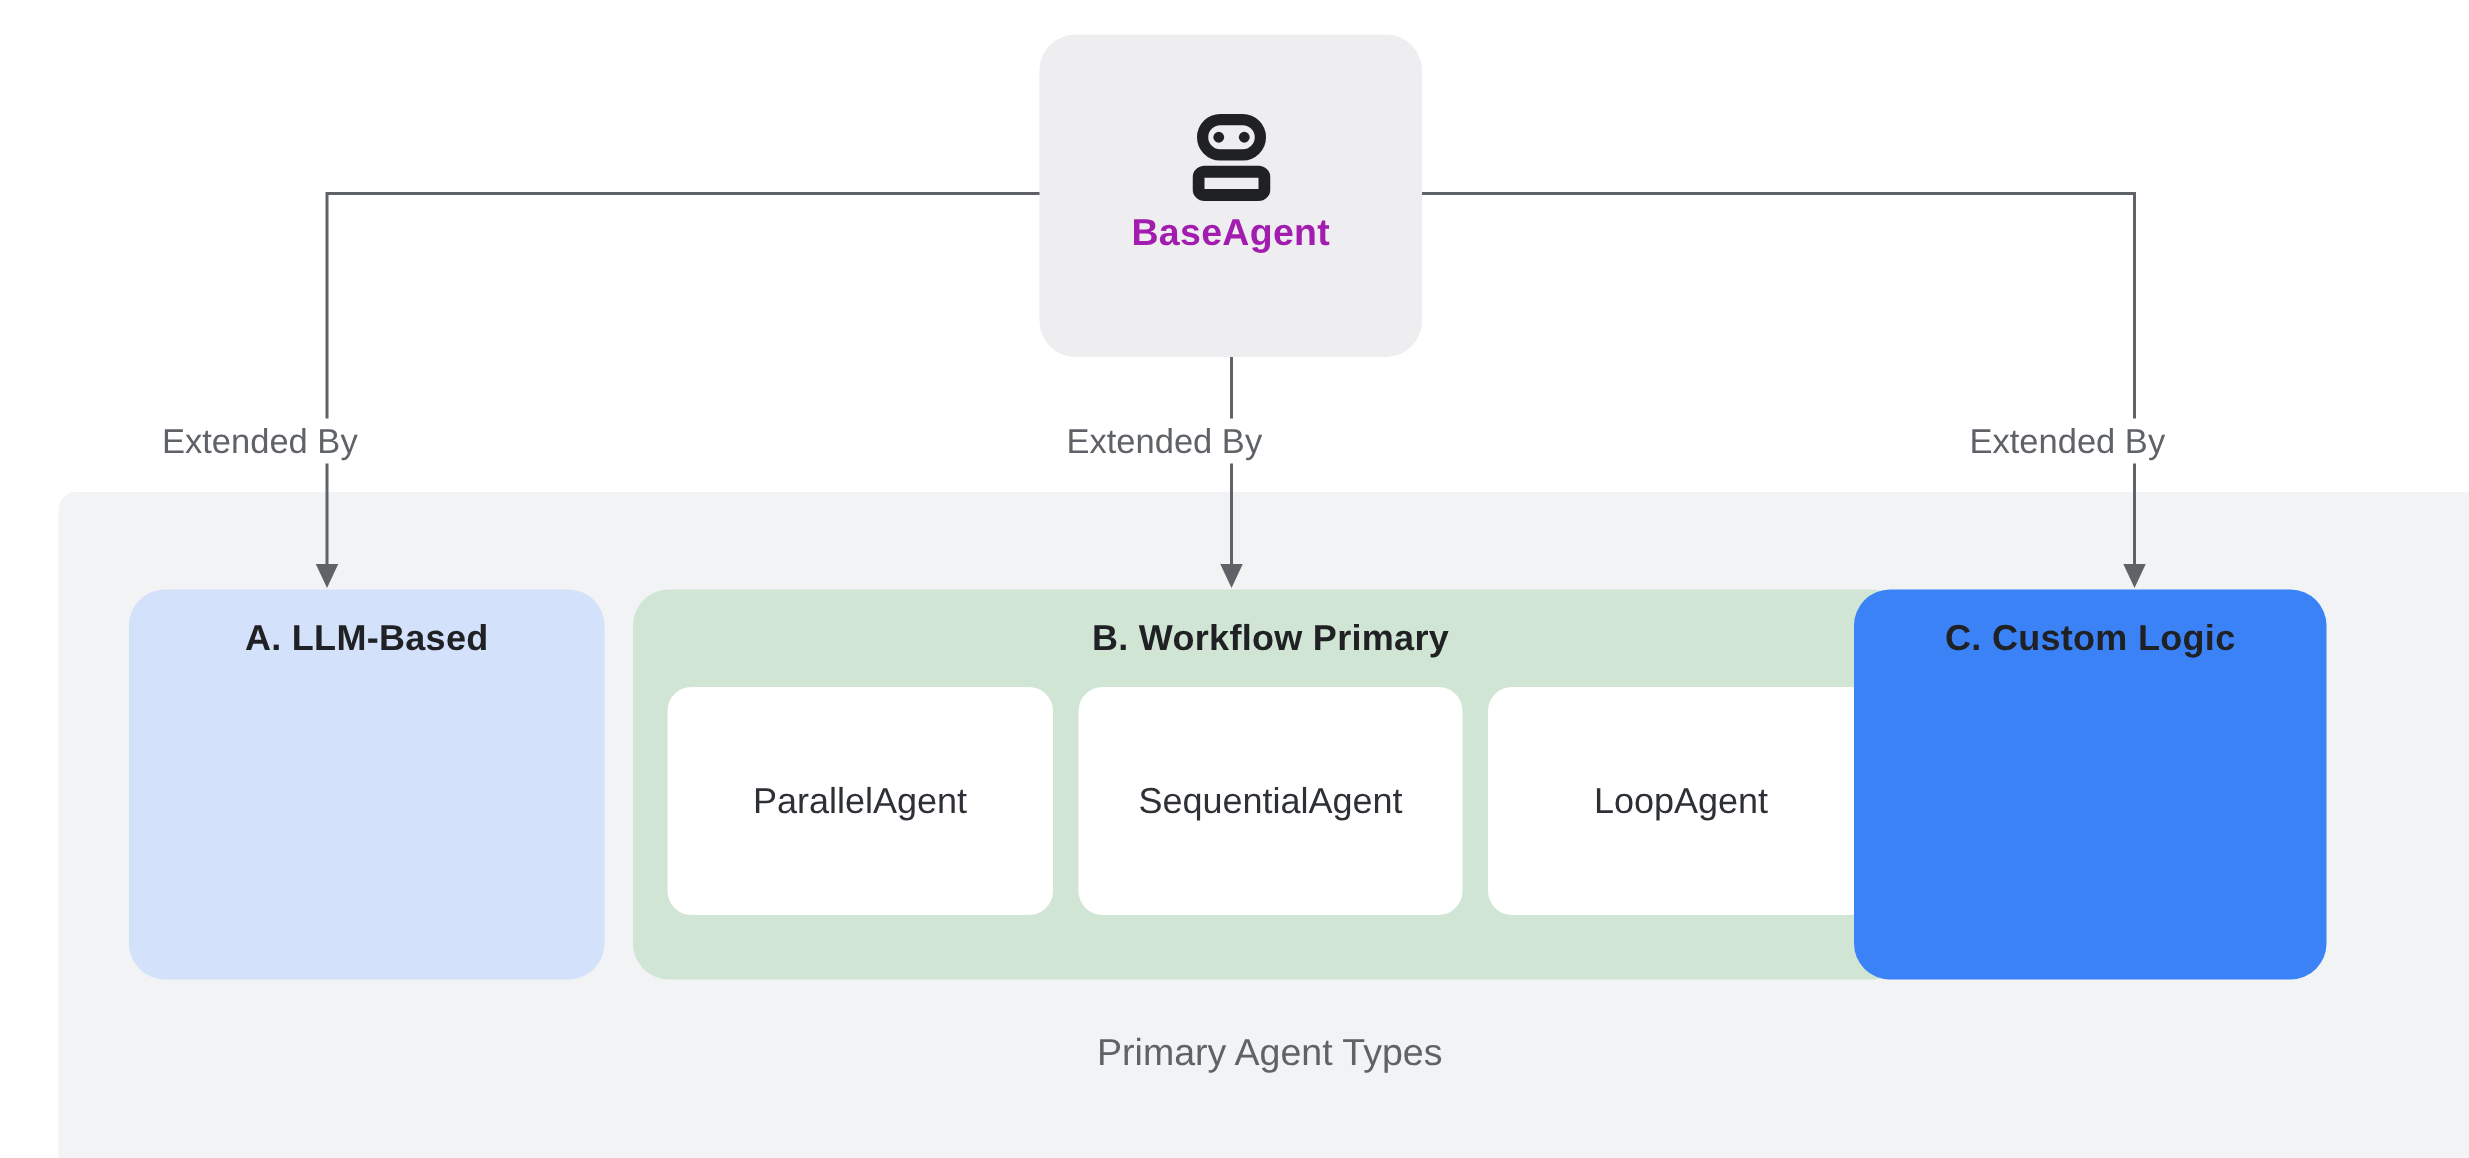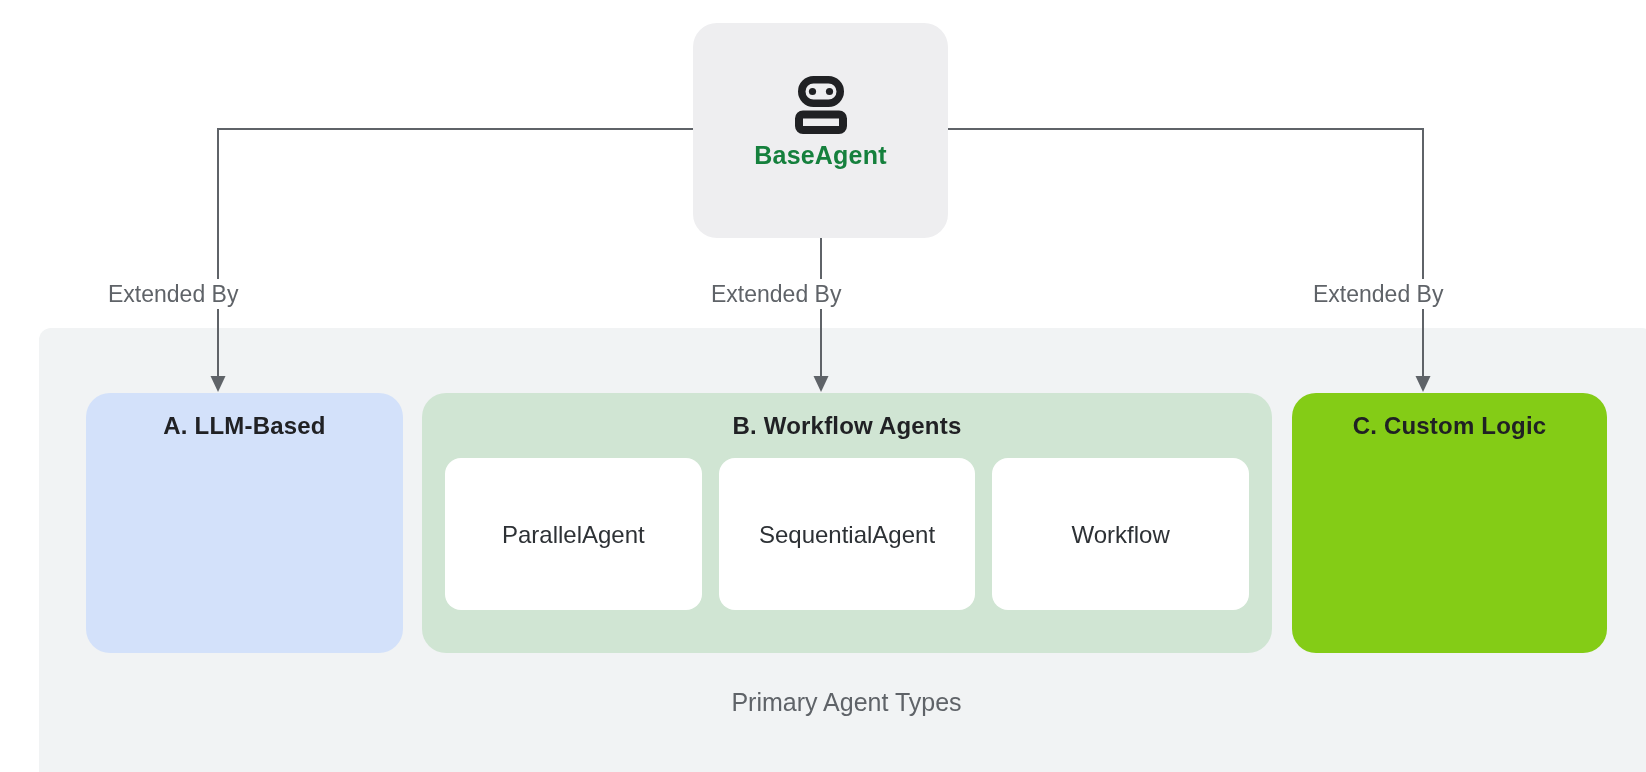--- a/index.html
+++ b/index.html
@@ -37,21 +37,21 @@
     flex-direction: column;
     align-items: center;
     padding-top: 50px;
     box-sizing: border-box;
   }
   .base-node .robot { display: block; }
   .base-label {
     margin-top: 7px;
     font-size: 25px;
     font-weight: 700;
-    color: #15803d;
+    color: #a21caf;
     letter-spacing: 0.2px;
   }
 
   
   .edge-label {
     position: absolute;
     top: 281px;
     width: 220px;
     text-align: left;
     font-size: 23px;
@@ -76,21 +76,21 @@
   .group {
     position: absolute;
     top: 65px;
     height: 260px;
     border-radius: 24px;
     box-sizing: border-box;
     padding: 0 23px;
   }
   .group-a { left: 47px;   width: 317px; background: #d3e1fa; }
   .group-b { left: 383px;  width: 850px; background: #d0e5d3; }
-  .group-c { left: 1253px; width: 315px; background: #84cc16; }
+  .group-c { left: 1197px; width: 315px; background: #3b82f6; }
   .group-title {
     margin-top: 17px;
     text-align: center;
     font-size: 24px;
     font-weight: 700;
     color: #202124;
     line-height: 31px;
     letter-spacing: 0.2px;
   }
   .cards {
@@ -158,25 +158,25 @@
   <div class="edge-label center">Extended By</div>
   <div class="edge-label right">Extended By</div>
 
   <div class="panel">
 
     <div class="group group-a">
       <div class="group-title">A. LLM-Based</div>
     </div>
 
     <div class="group group-b">
-      <div class="group-title">B. Workflow Agents</div>
+      <div class="group-title">B. Workflow Primary</div>
       <div class="cards">
         <div class="card">ParallelAgent</div>
         <div class="card">SequentialAgent</div>
-        <div class="card">Workflow</div>
+        <div class="card">LoopAgent</div>
       </div>
     </div>
 
     <div class="group group-c">
       <div class="group-title">C. Custom Logic</div>
     </div>
 
     <div class="panel-caption">Primary Agent Types</div>
   </div>
 

